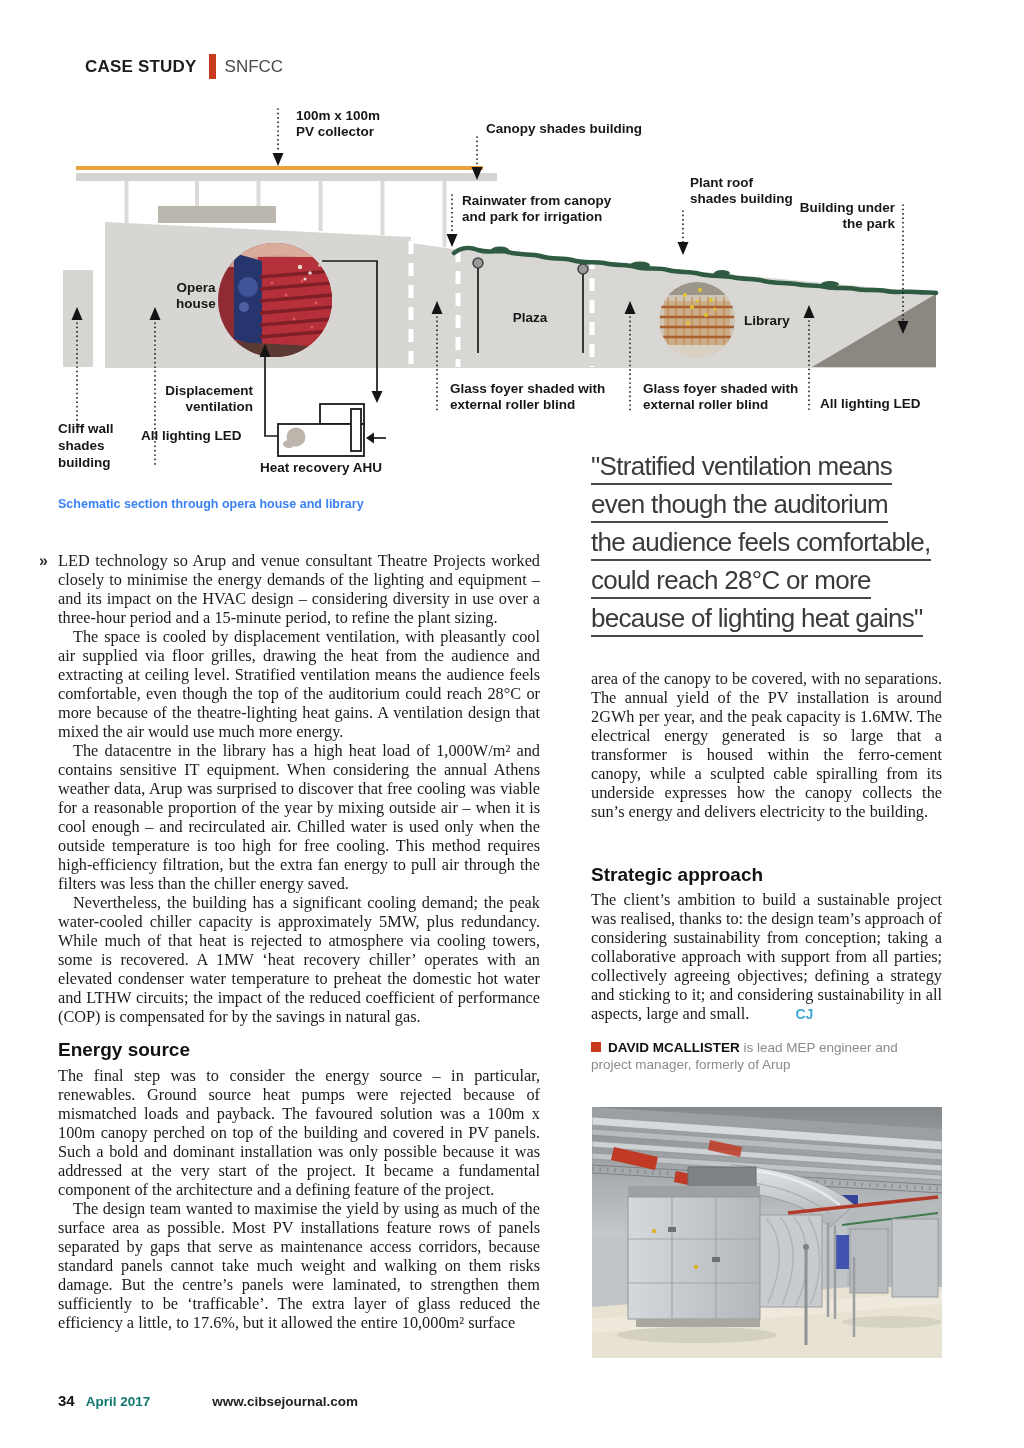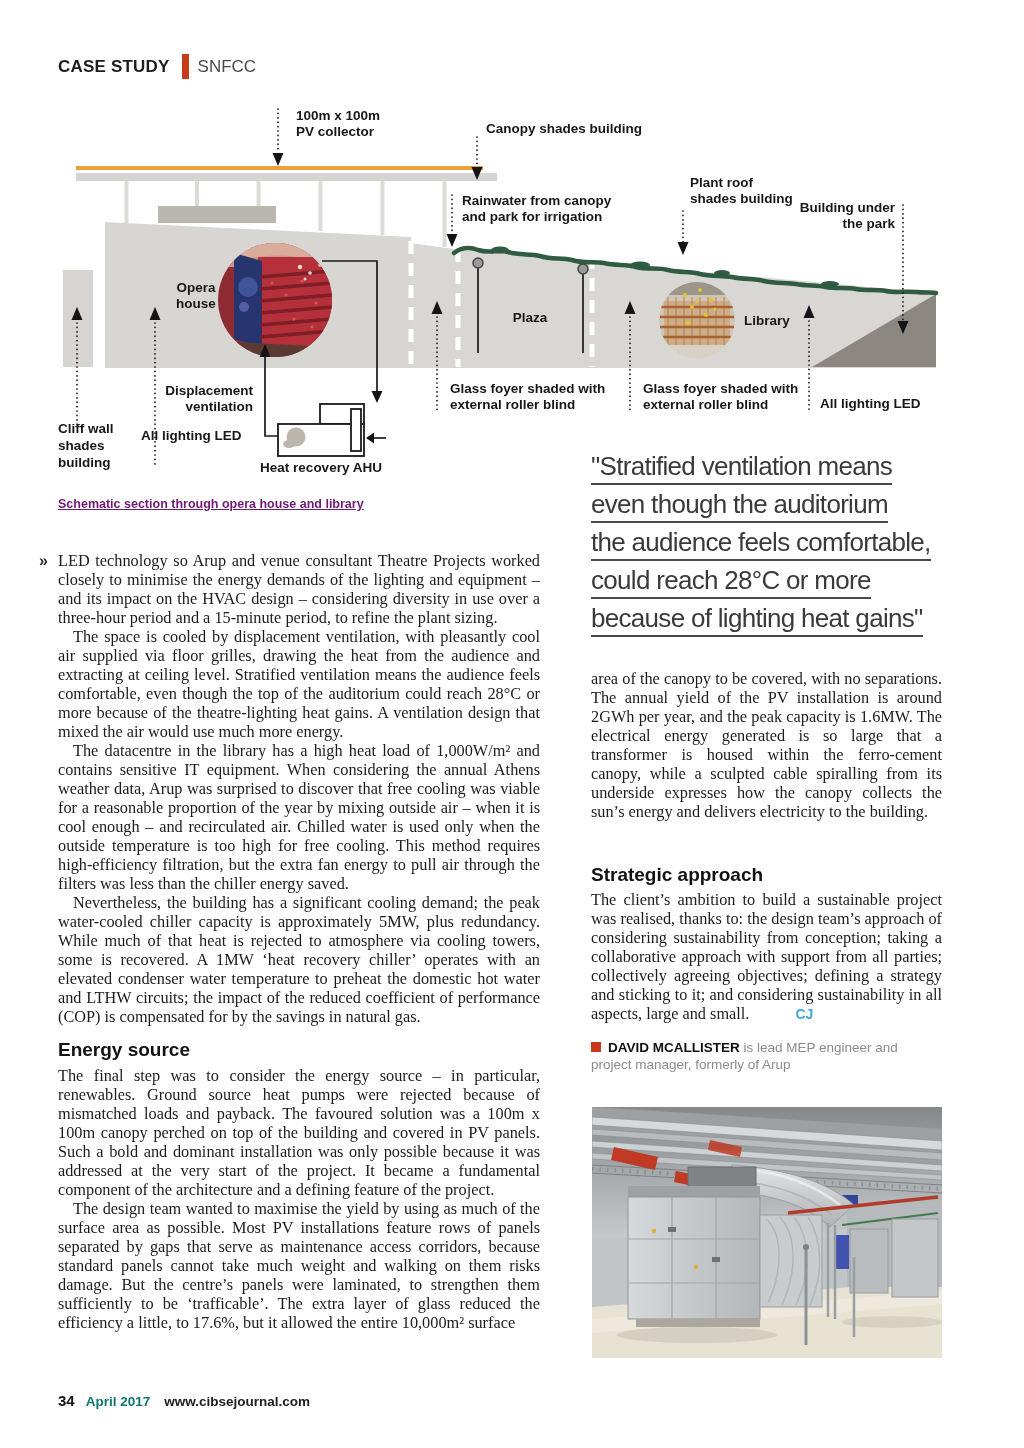--- a/index.html
+++ b/index.html
@@ -1,29 +1,29 @@
 <!DOCTYPE html>
 <html><head>
 <meta charset="utf-8">
 <style>
   html,body{margin:0;padding:0;background:#9a9a9a;}
   .page{position:relative;width:1024px;height:1448px;background:#ffffff;margin:0 auto;overflow:hidden;
         font-family:"Liberation Sans",sans-serif;}
   
   .kicker-row{position:absolute;left:58px;top:54px;display:flex;align-items:center;}
-  .kicker{font:700 17px/22px "Liberation Sans",sans-serif;color:#1c1c1c;letter-spacing:.2px;}
+  .kicker{font:700 17px/22px "Liberation Sans",sans-serif;color:#1c1c1c;letter-spacing:.2px;margin-left:27px;}
   .kicker-bar{width:7px;height:25px;background:#c63c1d;margin:0 9px 0 12px;}
   .kicker-title{font:400 17px/22px "Liberation Sans",sans-serif;color:#4a4a4a;}
   
   .diagram{position:absolute;left:0;top:95px;width:1024px;height:412px;}
   .dlabel{font:700 13.5px "Liberation Sans",sans-serif;fill:#171717;}
   .dot{stroke:#141414;stroke-width:1.7;stroke-dasharray:.1 4.3;stroke-linecap:round;fill:none;}
   .solid{stroke:#1a1a1a;stroke-width:1.7;fill:none;}
   .ah{fill:#141414;}
-  .caption{position:absolute;left:58px;top:497px;font:700 12.5px "Liberation Sans",sans-serif;color:#701a75;text-decoration:underline;}
+  .caption{position:absolute;left:58px;top:497px;font:700 12.5px "Liberation Sans",sans-serif;color:#3b82f6;}
   .lcol{position:absolute;left:58px;top:551px;width:482px;font:400 16.3px/19px "Liberation Serif",serif;
         color:#1b1b1b;text-align:justify;}
   .lcol p{margin:0;}
   .lcol p.ind{text-indent:15px;}
   .lead-marker{position:absolute;left:-19px;top:0;font:700 16px/19px "Liberation Sans",sans-serif;color:#2d2d2d;}
   h2.sec{font:700 19px "Liberation Sans",sans-serif;color:#121212;margin:13px 0 5px 0;text-align:left;}
   .quote{position:absolute;left:591px;top:452px;width:368px;}
   .quote .ql{margin:0 0 5px 0;}
   .quote .ql span{display:inline-block;font:400 26px/28px "Liberation Sans",sans-serif;letter-spacing:-.7px;
         color:#3a3a3a;border-bottom:2px solid #4a4a4a;padding-bottom:3px;}
@@ -36,21 +36,21 @@
   .cj{font:700 14px "Liberation Sans",sans-serif;color:#3fa8d6;margin-left:42px;}
   .author{margin-top:16px;font:400 13.5px/17px "Liberation Sans",sans-serif;color:#8b8b8b;text-align:left;}
   .author .sq{display:inline-block;width:10px;height:10px;background:#c8391b;margin-right:7px;}
   .author b{color:#111;font-weight:700;}
   
   .photo{position:absolute;left:592px;top:1107px;width:350px;height:251px;}
   
   .footer{position:absolute;left:58px;top:1392px;display:flex;align-items:baseline;}
   .pageno{font:700 15px "Liberation Sans",sans-serif;color:#141414;margin-right:11px;}
   .fdate{font:700 13.5px "Liberation Sans",sans-serif;color:#0f766e;margin-right:14px;}
-  .furl{font:700 13.5px "Liberation Sans",sans-serif;color:#202020;}
+  .furl{font:700 13.5px "Liberation Sans",sans-serif;color:#202020;margin-left:48px;}
 </style>
 </head>
 <body>
 
 <div class="page">
 
   <div class="kicker-row">
     <span class="kicker">CASE STUDY</span>
     <span class="kicker-bar"></span>
     <span class="kicker-title">SNFCC</span>

